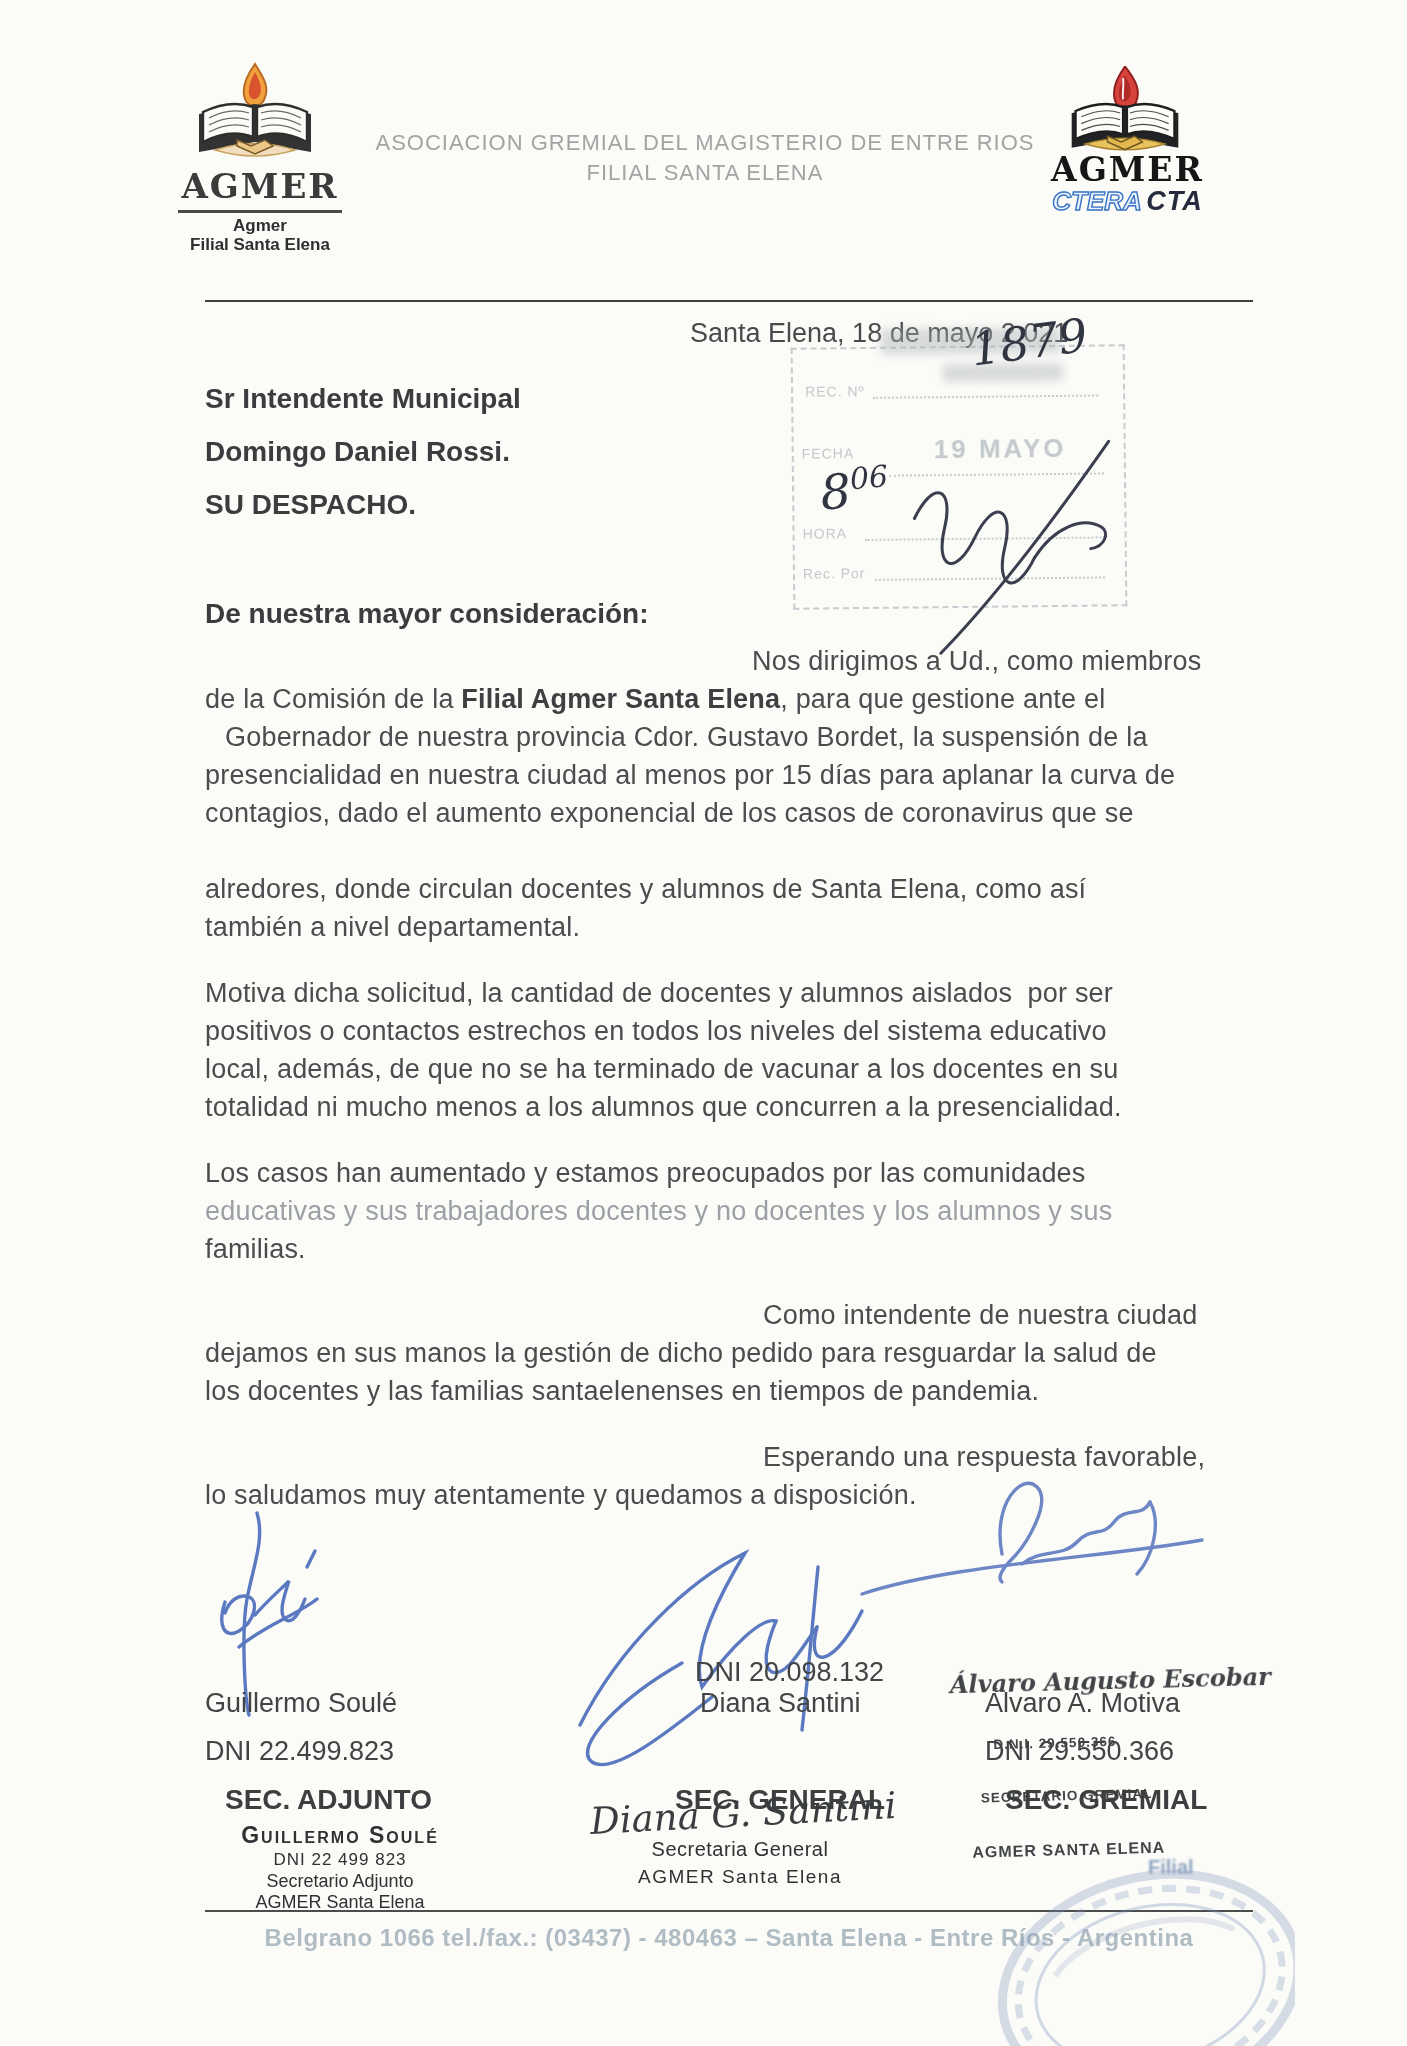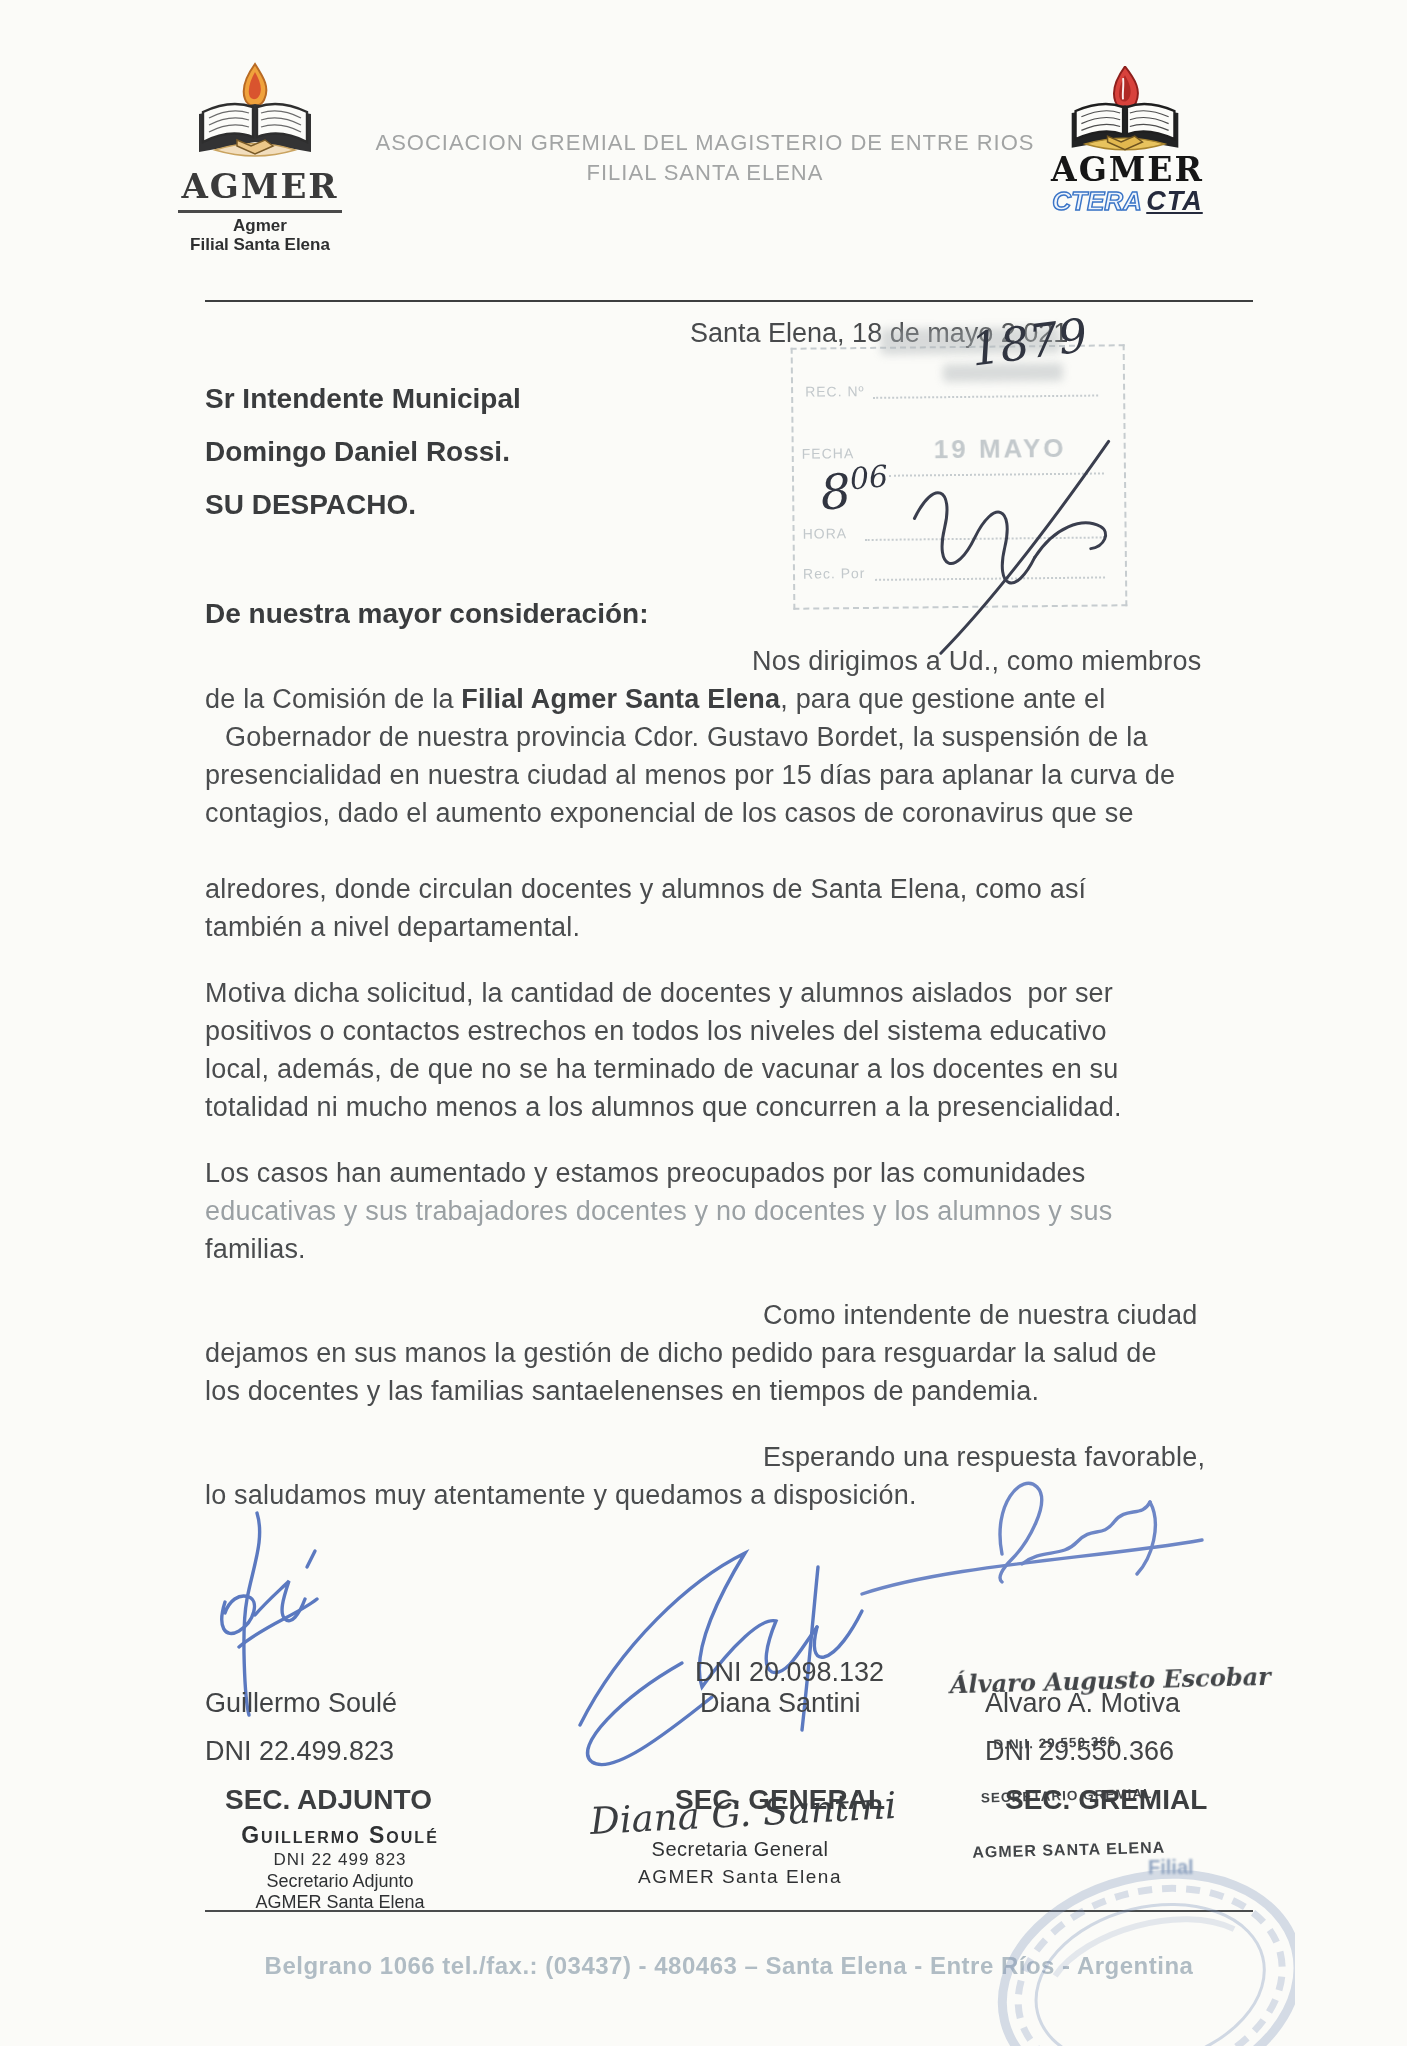--- a/index.html
+++ b/index.html
@@ -8,21 +8,21 @@
     background:#fbfbf8;overflow:hidden;
     font-family:"Liberation Sans",sans-serif;color:#47494b;
   }
   .abs{position:absolute;}
   
   .org-line{width:710px;text-align:center;font-size:22px;letter-spacing:1px;color:#a2a4a4;white-space:pre;}
   .agmer-word{font-family:"DejaVu Serif",serif;font-weight:bold;letter-spacing:2px;text-align:center;}
   .cap{font-weight:bold;color:#2e2f30;text-align:center;}
   .ctera{font-style:italic;font-weight:800;font-size:26px;color:#eef4fc;
          -webkit-text-stroke:1.4px #3a74c6;text-shadow:0 0 1px #3a74c6;}
-  .cta{font-style:italic;font-weight:800;font-size:27px;color:#252a3d;letter-spacing:1px;text-decoration:underline;}
+  .cta{font-style:italic;font-weight:800;font-size:27px;color:#252a3d;letter-spacing:1px;}
   .hr{background:#3d3f40;height:2px;}
   
   .date{font-size:27px;color:#484a4c;white-space:pre;}
   .recip{font-size:28px;font-weight:bold;color:#3a3c3e;white-space:pre;}
   .body-line{font-size:27px;color:#4a4c4e;letter-spacing:.2px;white-space:pre;}
   .body-line b{color:#3d3f41;}
   .faded{color:#9aa0a3;text-shadow:0 0 2px rgba(255,255,255,.9);}
   
   .rstamp{width:330px;height:258px;border:2px dashed #c6cccf;transform:rotate(-0.6deg);color:#bcc2c5;}
   .rs-label{font-size:14px;letter-spacing:1px;color:#c2c8cb;}
@@ -34,21 +34,21 @@
   .sig path{fill:none;stroke:#5b79c0;stroke-width:3.4;stroke-linecap:round;}
   .sig.light path{stroke:#6d86c6;}
   .scrib path{fill:none;stroke:#3a3e4e;stroke-width:3;stroke-linecap:round;}
   .name{font-size:27px;color:#414345;white-space:pre;}
   .role{font-size:28px;font-weight:bold;color:#3c3e40;white-space:pre;margin-left:20px;}
   .inkstamp{color:#33363a;white-space:pre;}
   .gstamp{text-align:center;color:#2f3133;white-space:pre;}
   .script{font-family:"DejaVu Serif",serif;font-style:italic;color:#3a3d40;white-space:pre;}
   
   .footer-text{width:1048px;text-align:center;font-size:24px;font-weight:600;
-               color:#b0bcc4;letter-spacing:.5px;white-space:pre;margin-top:28px;}
+               color:#b0bcc4;letter-spacing:.5px;white-space:pre;}
   .blue-faint{color:#8fa3c0;filter:blur(1px);}
 </style>
 </head>
 <body>
 
 <div class="page">
 
   <svg class="abs" style="left:185px;top:62px;" width="140" height="105" viewBox="0 0 140 105">
     <path d="M70,2 C79,16 85,26 79,38 C75,46 63,46 60,37 C56,26 62,13 70,2Z" fill="#f0a23c" stroke="#b86a24" stroke-width="2"></path>
     <path d="M70,10 C75,19 78,27 74,34 C71,39 65,38 64,32 C63,25 66,17 70,10Z" fill="#d9542e"></path>

